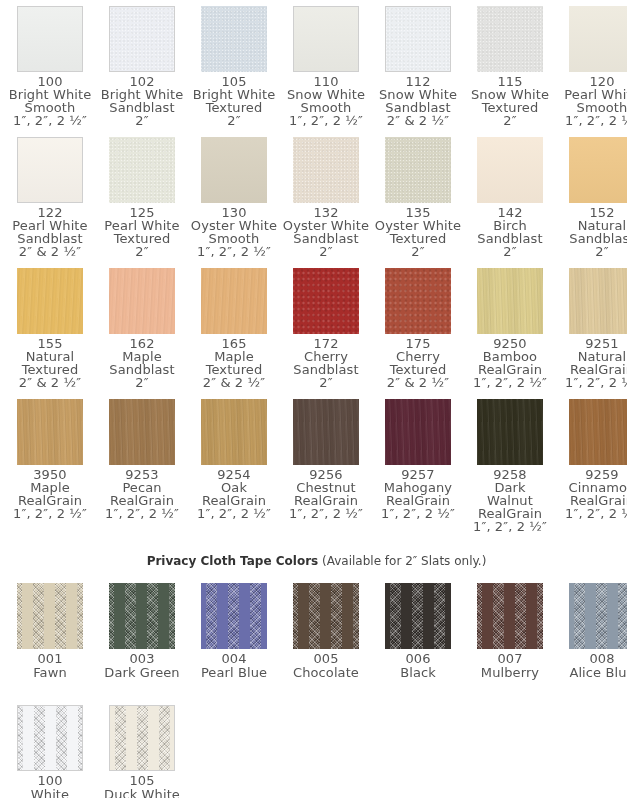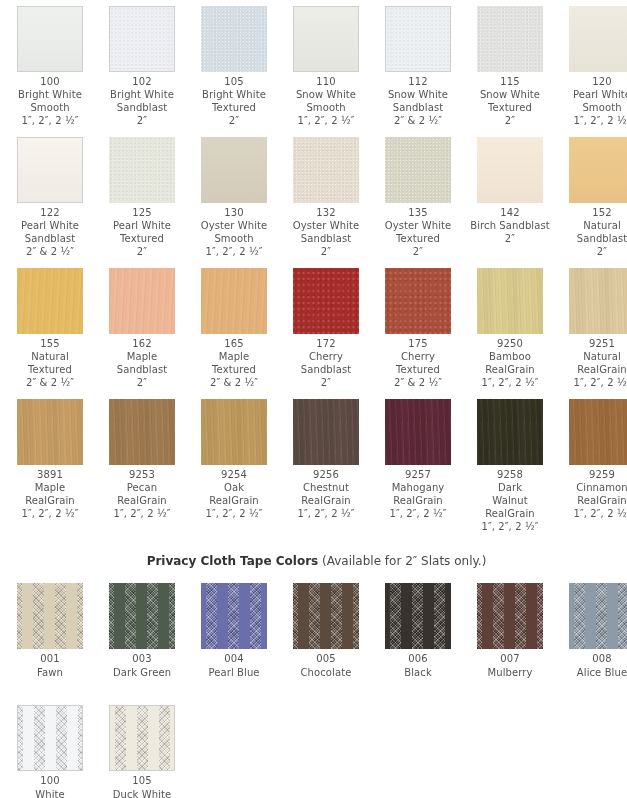--- a/index.html
+++ b/index.html
@@ -168,21 +168,21 @@
         rgba(255,255,255,0.12) 3px,
         rgba(0,0,0,0.05) 3px,
         rgba(0,0,0,0.05) 4px);
     -webkit-mask-image: repeating-linear-gradient(90deg, transparent 0 11px, #000 11px 22px);
     mask-image: repeating-linear-gradient(90deg, transparent 0 11px, #000 11px 22px);
   }
 
   .caption {
     margin-top: 3px;
     text-align: center;
-    font-size: 10px;
+    font-size: 13px;
     line-height: 13px;
     color: #555555;
     letter-spacing: 0.1px;
     width: 88px;
   }
   .caption .code { display: block; }
   .caption .nm   { display: block; }
   .caption .nm2  { display: block; }
   .caption .sz   { display: block; white-space: nowrap; }
 
@@ -395,21 +395,21 @@
         <div class="caption">
           <span class="code">9251</span>
           <span class="nm">Natural</span>
           <span class="nm2">RealGrain</span>
           <span class="sz">1″, 2″, 2 ½″</span>
         </div>
       </div>
       <div class="cell">
         <div class="swatch grain-real" style="background-color: rgb(199, 158, 99);"></div>
         <div class="caption">
-          <span class="code">3891</span>
+          <span class="code">3950</span>
           <span class="nm">Maple</span>
           <span class="nm2">RealGrain</span>
           <span class="sz">1″, 2″, 2 ½″</span>
         </div>
       </div>
       <div class="cell">
         <div class="swatch grain-real" style="background-color: rgb(160, 122, 79);"></div>
         <div class="caption">
           <span class="code">9253</span>
           <span class="nm">Pecan</span>

